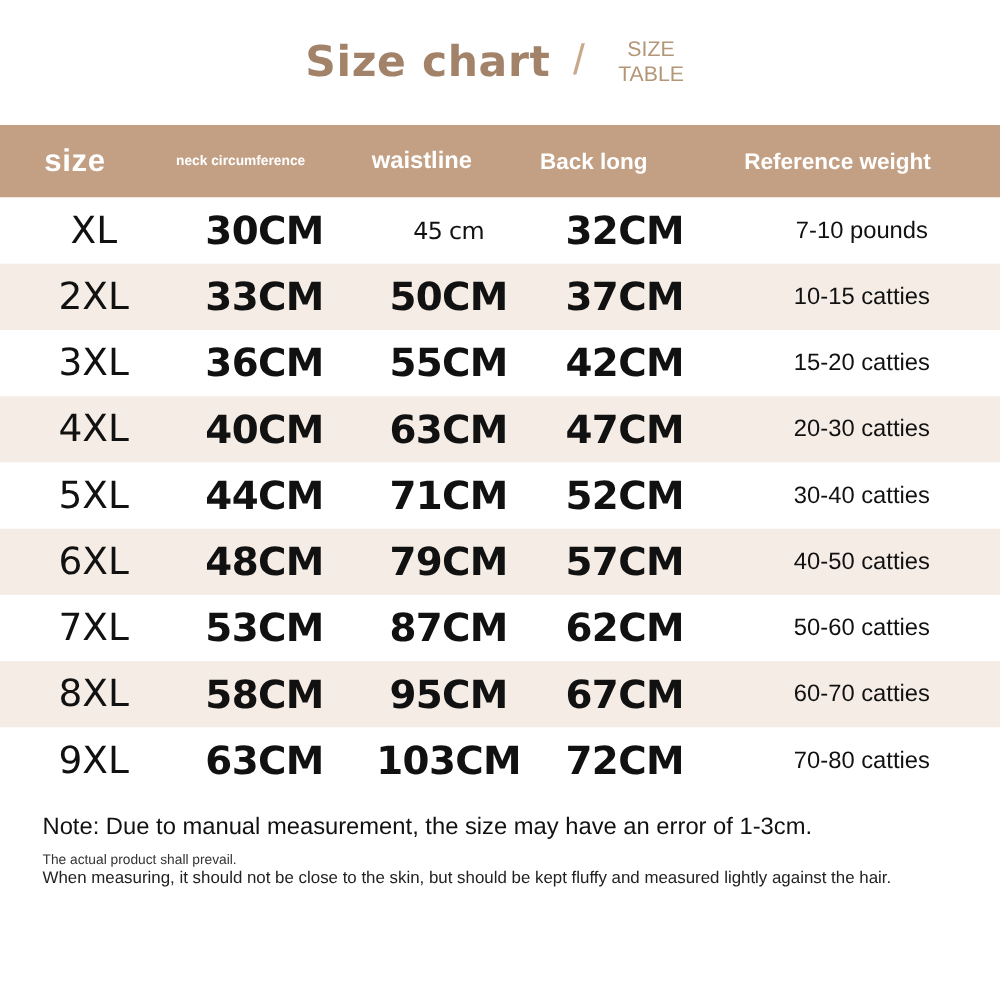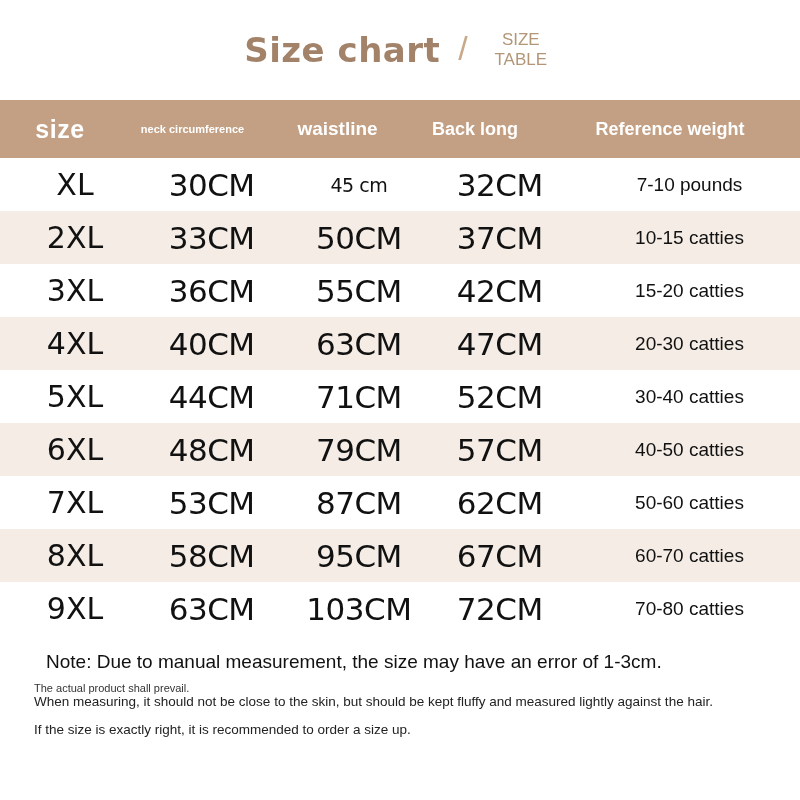--- a/index.html
+++ b/index.html
@@ -100,42 +100,41 @@
     text-align: left;
     padding-left: 24px;
   }
   .v-size {
     font-size: 30px;
     font-weight: 500;
     font-family: "DejaVu Sans", sans-serif;
   }
   .v-num {
     font-size: 31px;
-    font-weight: normal;
+    font-weight: bold;
     font-family: "DejaVu Sans", sans-serif;
     letter-spacing: -0.5px;
   }
   .v-num.small {
     font-size: 19px;
     font-weight: normal;
   }
   .v-weight {
     font-size: 19px;
     font-weight: normal;
   }
 
   
   .notes {
     padding: 16px 34px 0 34px;
     color: #111111;
   }
   .note-main {
     font-size: 19px;
     margin-bottom: 9px;
-    margin-left: 12px;
   }
   .note-small {
     font-size: 11px;
     color: #333333;
     margin-bottom: 0;
   }
   .note-line {
     font-size: 13.5px;
     color: #222222;
     margin-bottom: 13px;
@@ -231,16 +230,15 @@
     <div class="cell c-neck v-num">63CM</div>
     <div class="cell c-waist v-num">103CM</div>
     <div class="cell c-back v-num">72CM</div>
     <div class="cell c-weight v-weight">70-80 catties</div>
   </div>
 
   <div class="notes">
     <div class="note-main">Note: Due to manual measurement, the size may have an error of 1-3cm.</div>
     <div class="note-small">The actual product shall prevail.</div>
     <div class="note-line">When measuring, it should not be close to the skin, but should be kept fluffy and measured lightly against the hair.</div>
-    <div class="note-line">If the size is exactly right, it is recommended to order a size up.</div>
   </div>
 
 </div>
 
 </body></html>

